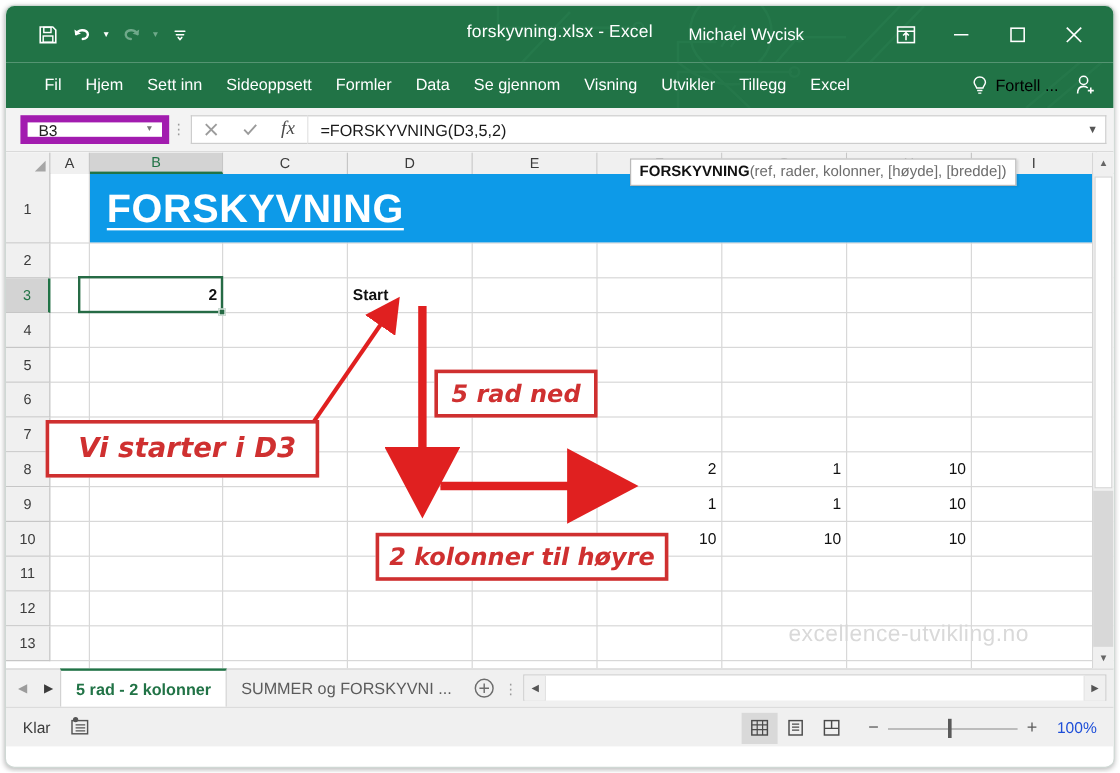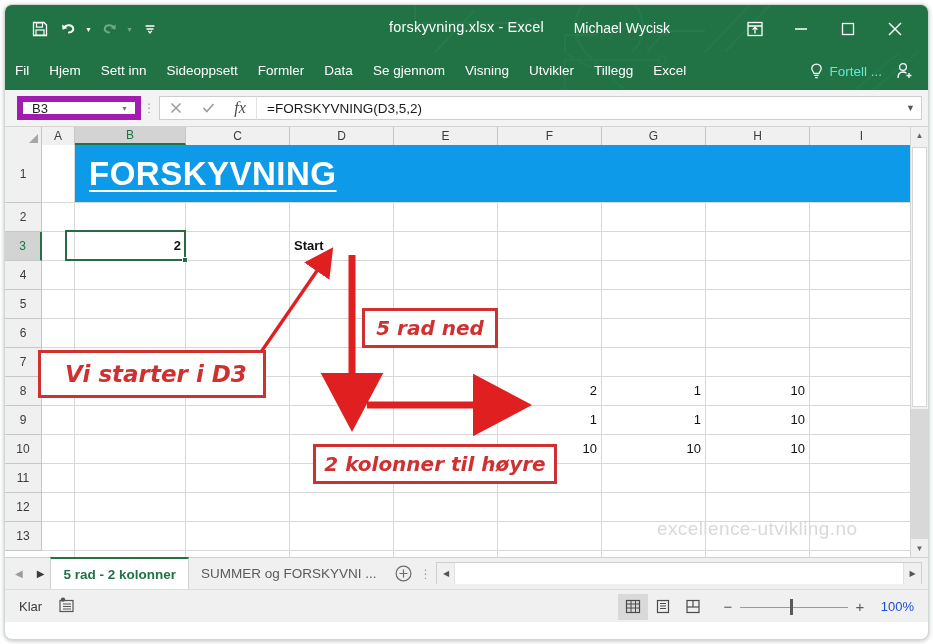--- a/index.html
+++ b/index.html
@@ -89,39 +89,40 @@
   }
   .tb-ctl.ribbonopt { width: 44px; }
 
   
   .ribbonbar {
     position: relative;
     height: 38px;
     background: #217346;
     display: flex;
     align-items: center;
+    padding-left: 22px;
     overflow: hidden;
   }
   .rb-decor { position: absolute; inset: 0; pointer-events: none; opacity: .30; }
   .rtab {
     position: relative;
     color: #ffffff;
     font-size: 13.5px;
     padding: 5px 10px 6px 10px;
     white-space: nowrap;
     border-radius: 2px;
   }
   .rb-right {
     position: absolute;
     right: 8px; top: 0; height: 38px;
     display: flex; align-items: center; gap: 2px;
   }
   .tellme {
     display: flex; align-items: center; gap: 5px;
-    color: #5eead4; font-size: 13.5px;
+    color: #000000; font-size: 13.5px;
     padding: 4px 6px;
     white-space: nowrap;
   }
   .share-ic { width: 30px; height: 30px; display:flex; align-items:center; justify-content:center; color:#fff; }
 
   
   .fxbar {
     position: relative;
     height: 37px;
     background: #f3f3f3;
@@ -626,20 +627,23 @@
             </svg>
       </div>
       <div class="fxbtn fx-italic">fx</div>
     </div>
     <div class="formula-input">
       <span>=FORSKYVNING(D3,5,2)</span>
       <span class="fx-expand">▼</span>
     </div>
   </div>
 
+  <div class="fx-tooltip">
+    <b>FORSKYVNING</b><span>(ref, rader, kolonner, [høyde], [bredde])</span>
+  </div>
 
   <div class="gridwrap">
 
     <div class="colhdr-row">
       <div class="corner-box"></div>
       <div class="colhdr" style="width:33px">A</div>
       <div class="colhdr sel" style="width:111px">B</div>
       <div class="colhdr" style="width:104px">C</div>
       <div class="colhdr" style="width:104px">D</div>
       <div class="colhdr" style="width:104px">E</div>

